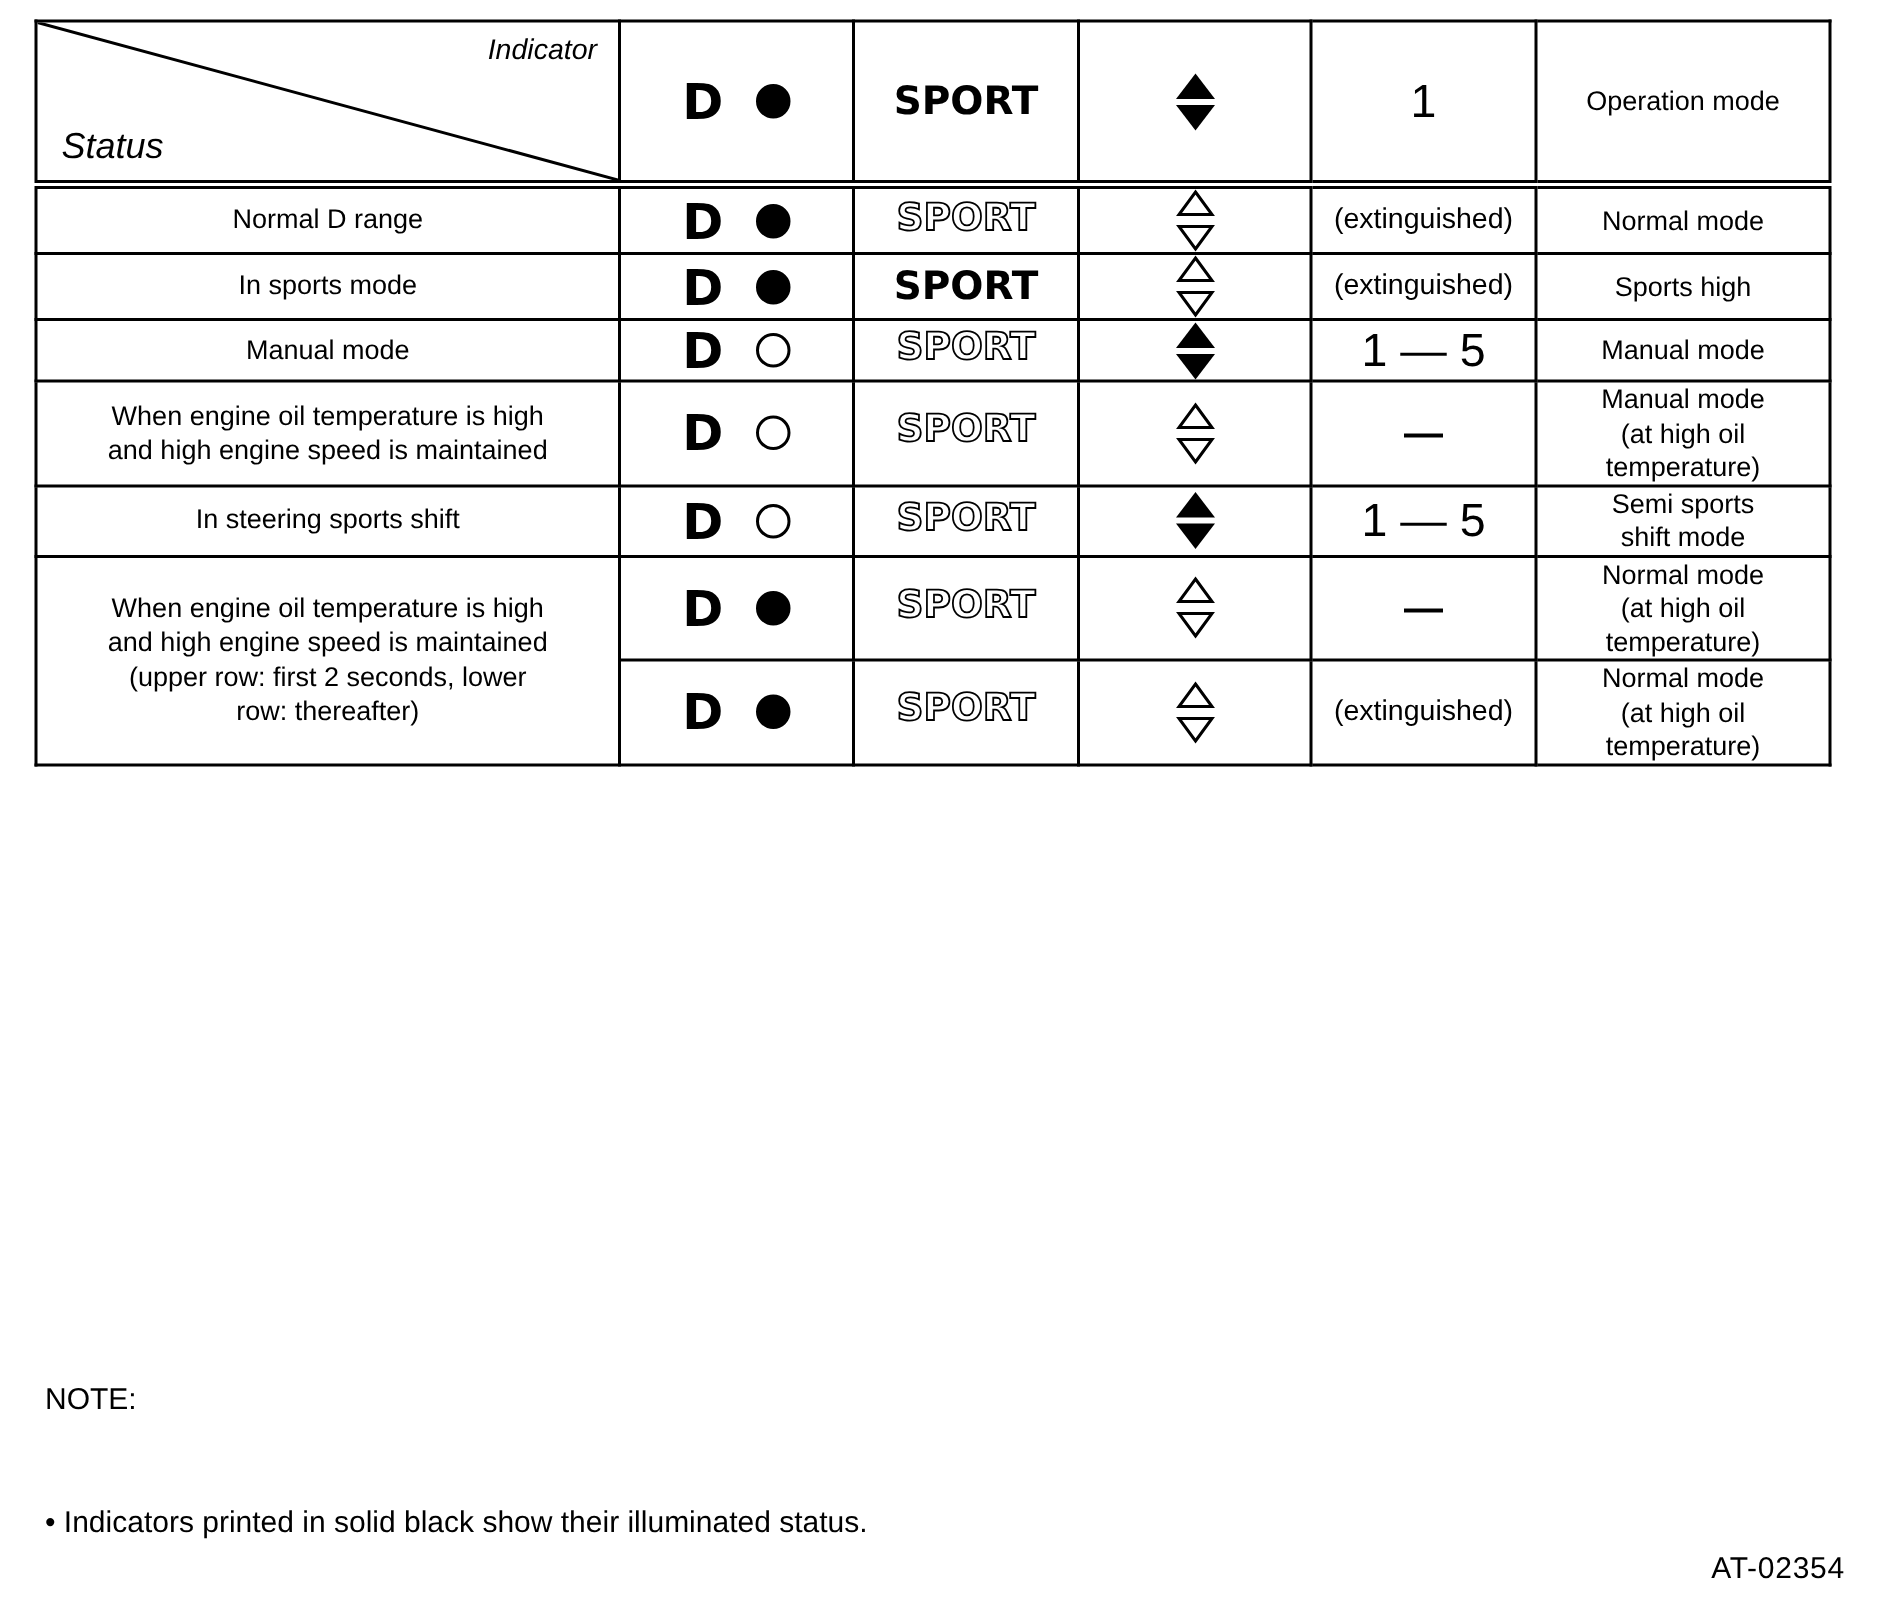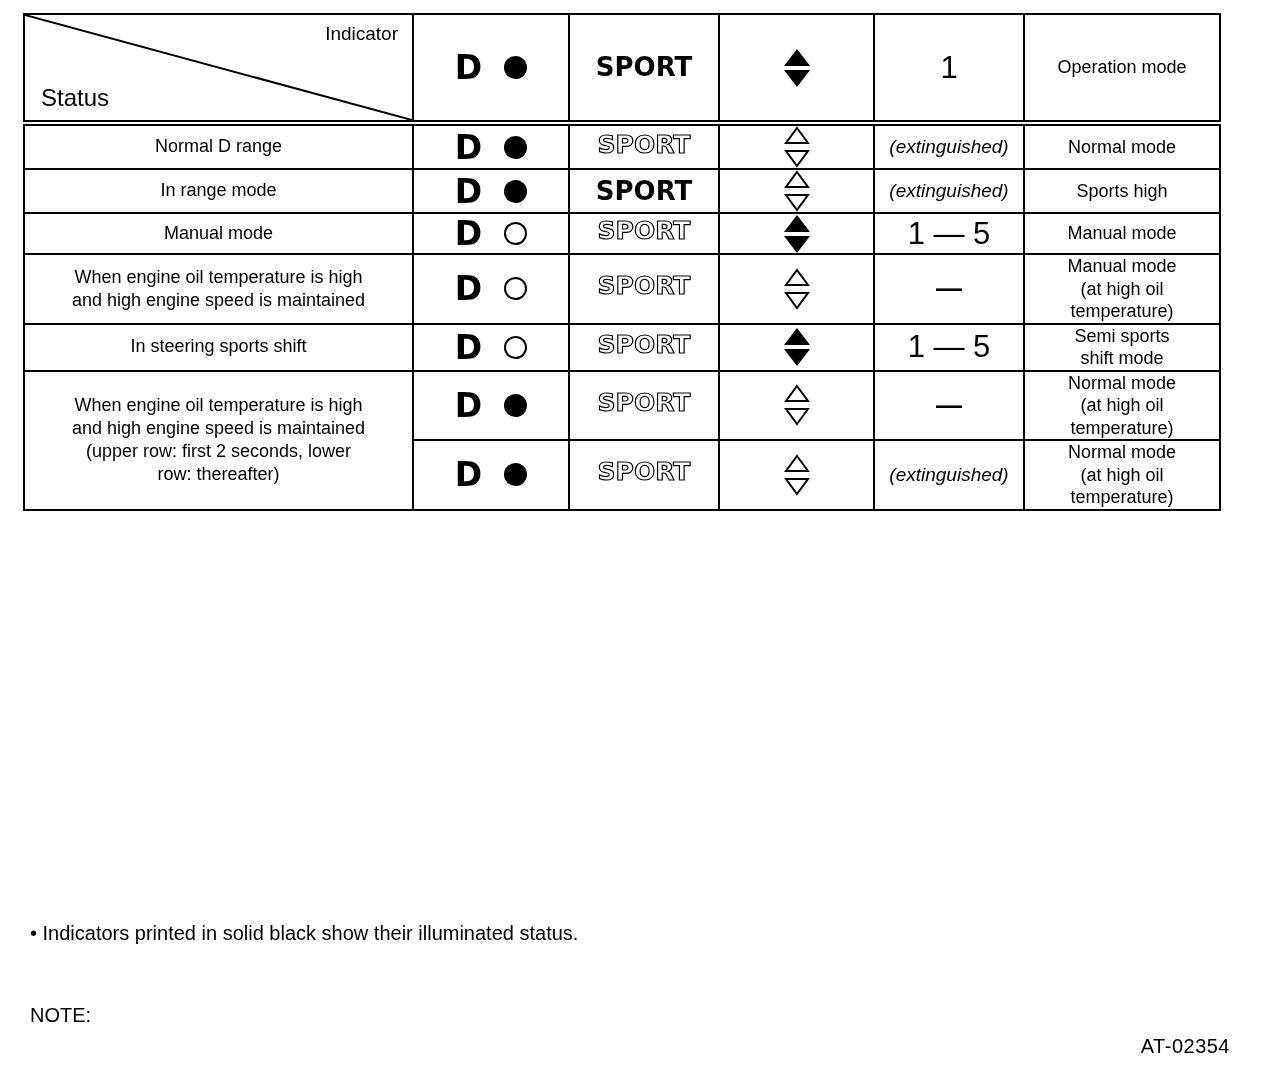--- a/index.html
+++ b/index.html
@@ -38,20 +38,21 @@
 
   
   td.sep-right{border-right:6px double #000;}
   tr.header-row td{border-bottom:6px double #000;}
 
   
   .diag{
     position:relative;
     height:105px;
     text-align:left;
+    font-style:italic;
   }
   .diag .diag-line{
     position:absolute;left:0;top:0;width:100%;height:100%;
     pointer-events:none;
   }
   .diag .lbl-indicator{
     position:absolute;right:14px;top:8px;
     font-size:19px;
   }
   .diag .lbl-status{
@@ -104,21 +105,21 @@
   .tri.up.on{border-left:13px solid transparent;border-right:13px solid transparent;border-bottom:17px solid #000;}
   .tri.down.on{border-left:13px solid transparent;border-right:13px solid transparent;border-top:17px solid #000;}
   .tri-hollow{display:block;}
   .tri-hollow svg{display:block;}
 
   
   .gear-big{
     font-size:31px;
     font-family:"Liberation Sans","DejaVu Sans",sans-serif;
   }
-  .gear-small{font-size:19px;font-style:italic;}
+  .gear-small{font-size:19px;}
   .dash{font-size:26px;font-weight:bold;letter-spacing:0;}
   .mode-cell{
     font-size:19px;line-height:1.25;padding:6px 4px;
   }
 
   
   .notes{
     position:absolute;
     left:30px;top:866px;
     font-size:20px;
@@ -196,21 +197,21 @@
                 <svg width="26" height="19" viewBox="0 0 26 19">
                   <polygon points="13,17 24,2 2,2" fill="none" stroke="#000" stroke-width="2"></polygon>
                 </svg>
               </span>
             </div>
           </td>
           <td class="sep-right"><span class="gear-small">(extinguished)</span></td>
           <td class="mode-cell">Normal mode</td>
         </tr>
         <tr>
-          <td class="status-cell sep-right">In range mode</td>
+          <td class="status-cell sep-right">In sports mode</td>
           <td>
             <div class="d-group">
               <span class="d-letter">D</span>
               <span class="lamp on"></span>
             </div>
           </td>
           <td><span class="sport on">SPORT</span></td>
           <td>
             <div class="arrows">
               <span class="tri-hollow">
@@ -348,20 +349,20 @@
               </span>
             </div>
           </td>
           <td class="sep-right"><span class="gear-small">(extinguished)</span></td>
           <td class="mode-cell">Normal mode<br>(at high oil<br>temperature)</td>
         </tr>
       </tbody>
   </table>
 
   <div class="notes">
+    <span class="n-line">NOTE:</span>
     <span class="n-line">• Indicators printed in solid black show their illuminated status.</span>
-    <span class="n-line">NOTE:</span>
     
   </div>
 
   <div class="fig-code">AT-02354</div>
 
 </div>
 
 </body></html>

